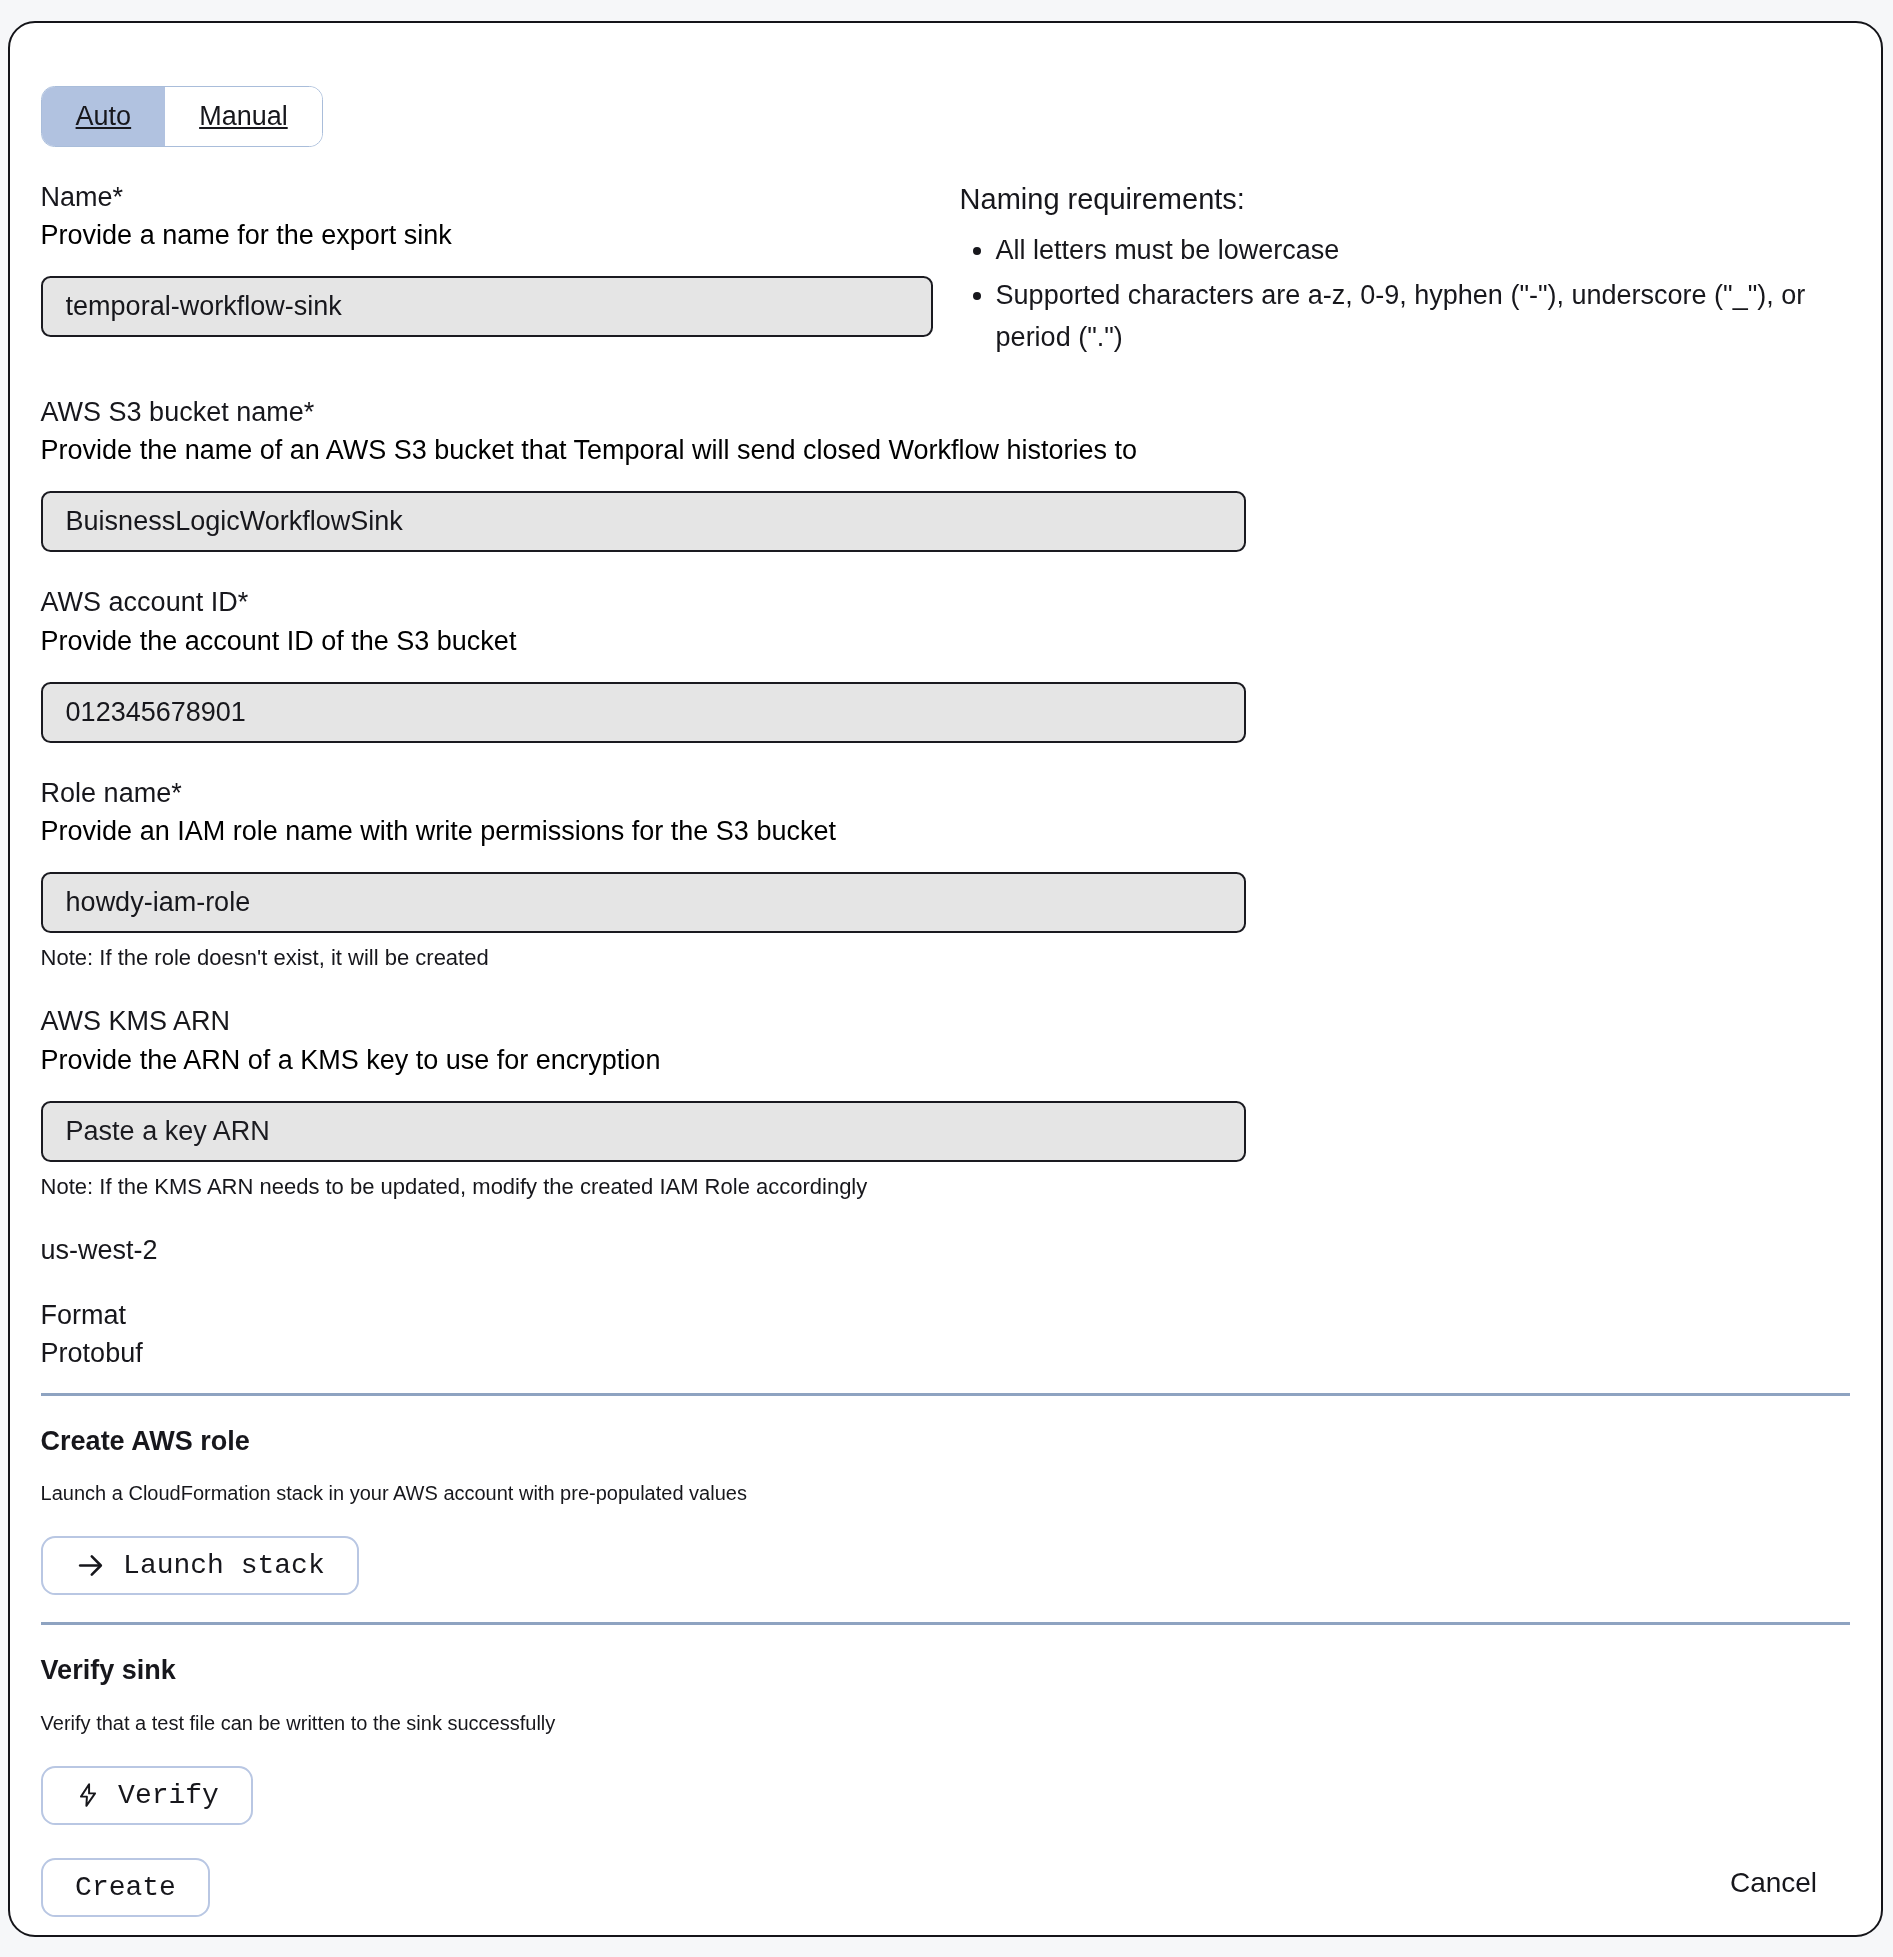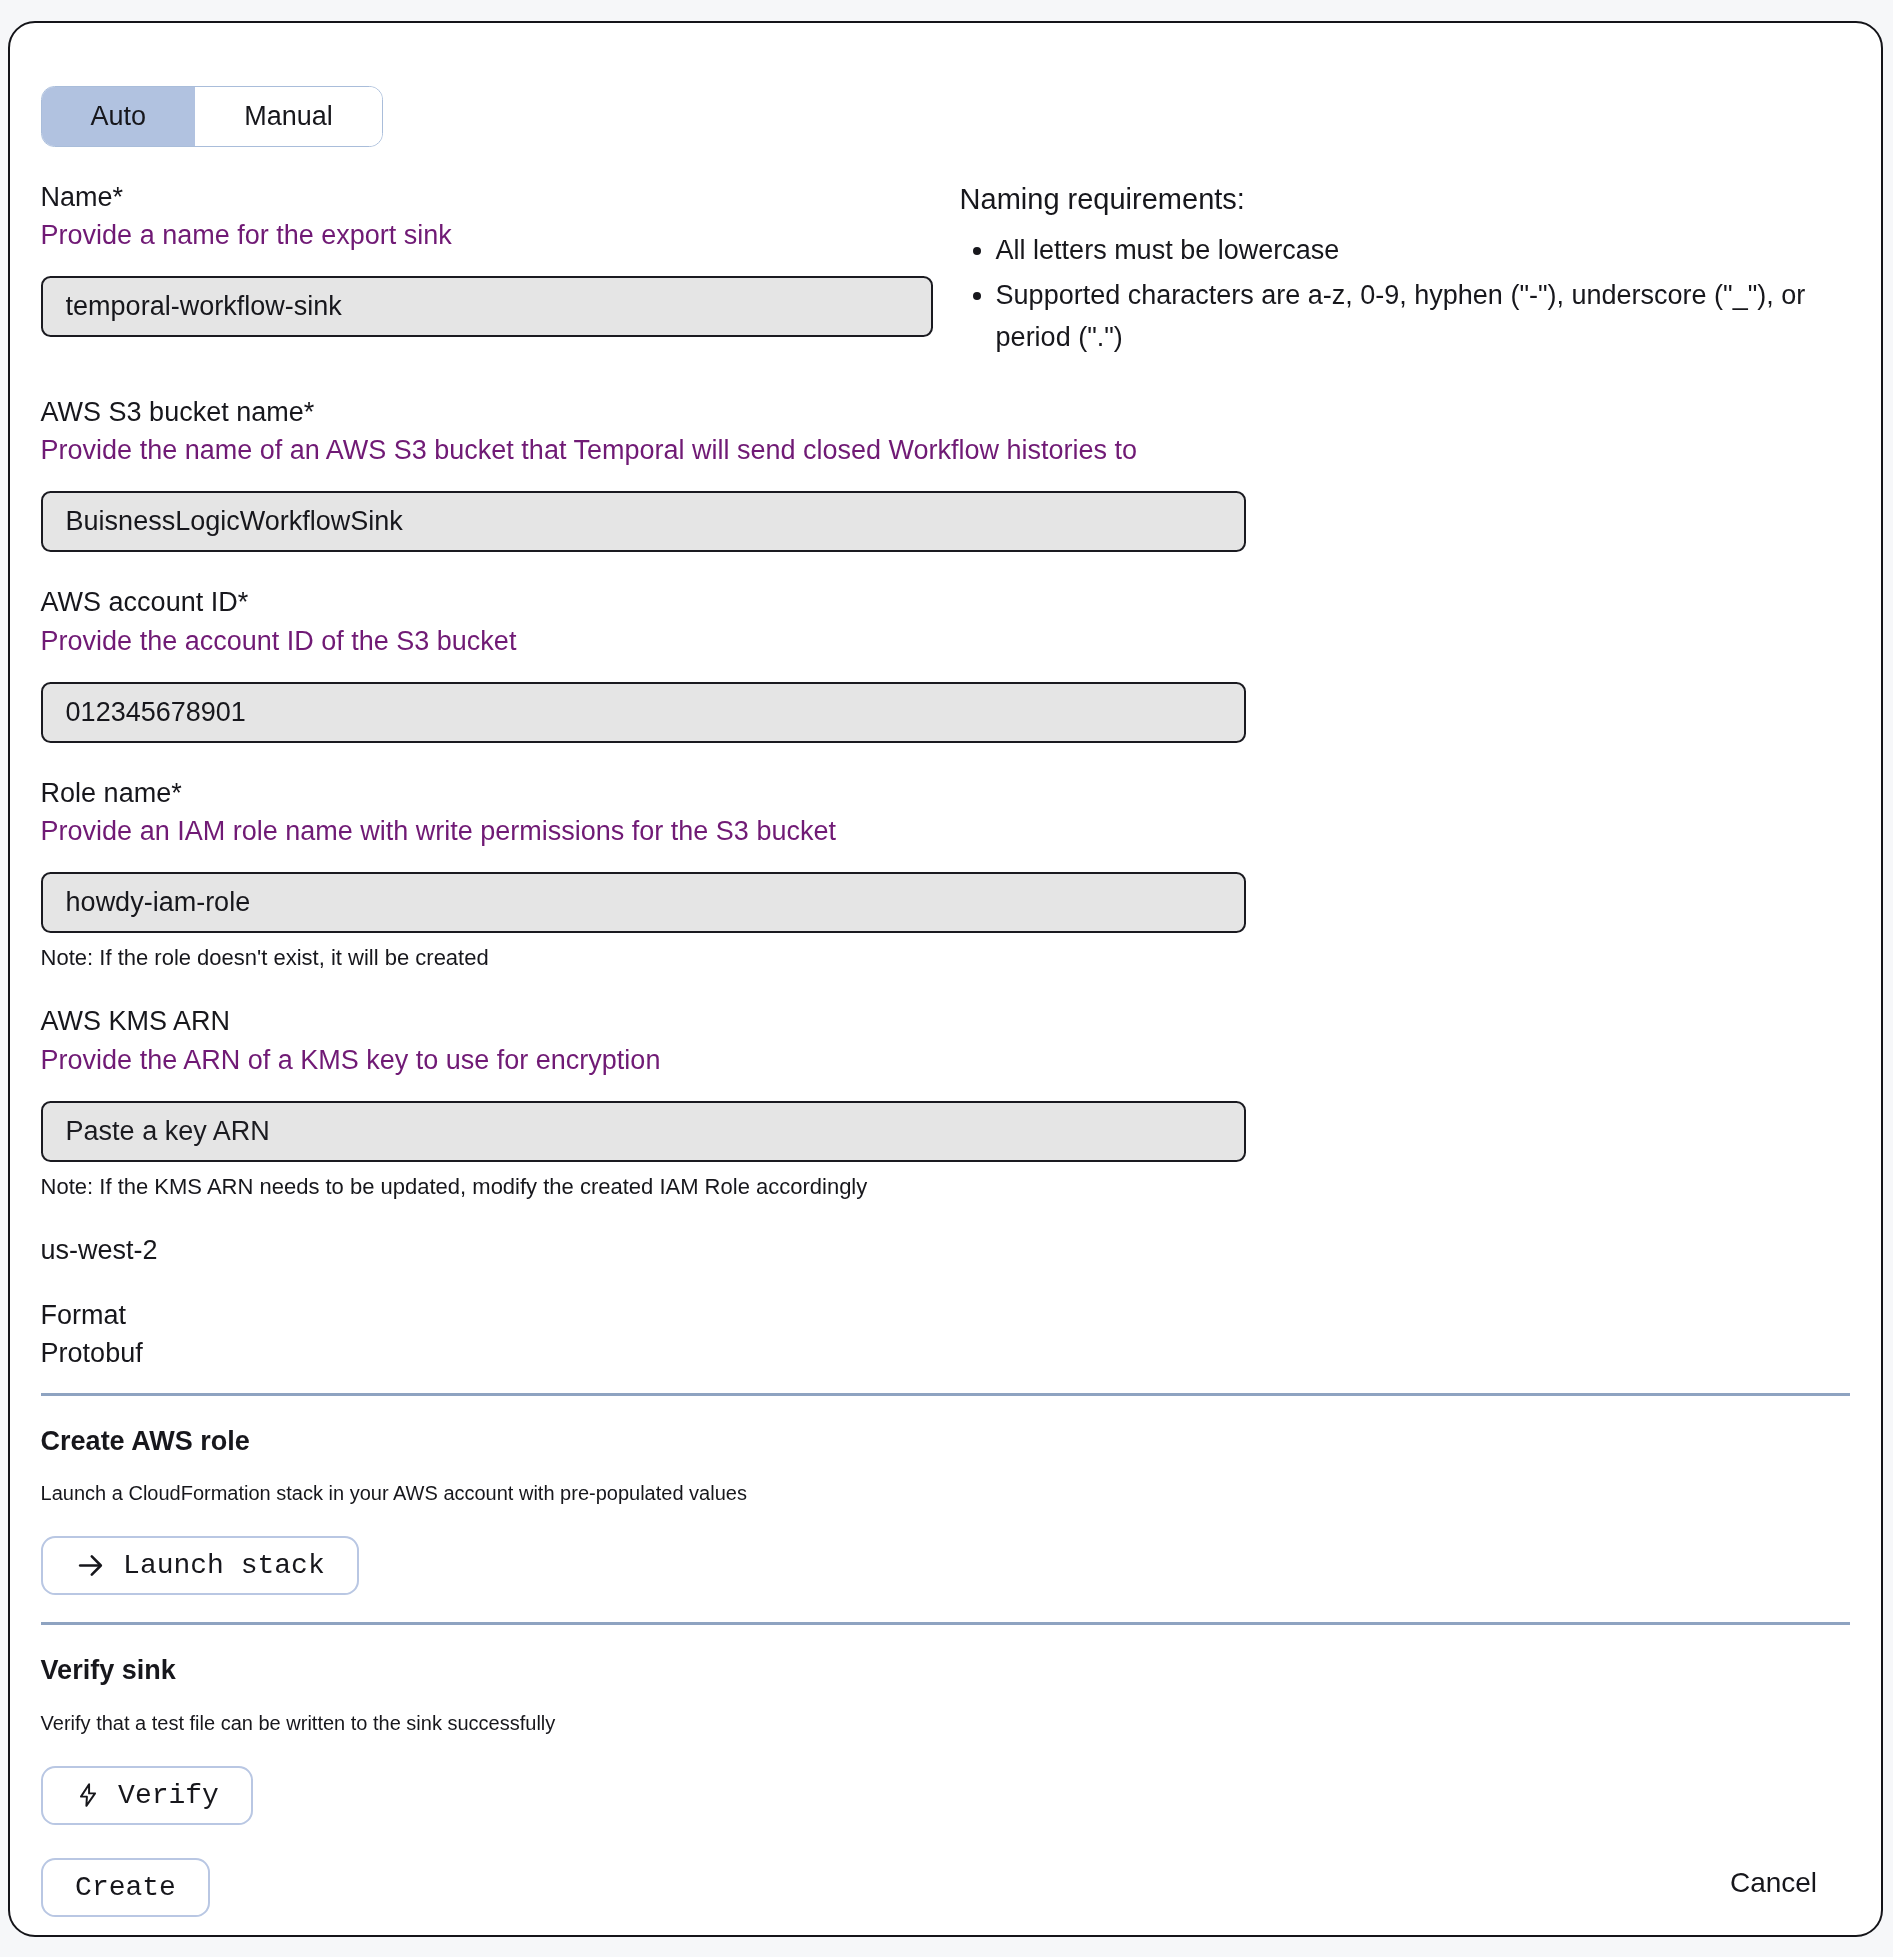--- a/index.html
+++ b/index.html
@@ -15,39 +15,40 @@
     left: 7.6px; top: 21px;
     width: 1875px; height: 1916px;
     background: #ffffff;
     border: 2.9px solid #141419;
     border-radius: 27px;
     padding: 34px 31px 27px 31px;
     overflow: hidden;
   }
   .sec { margin-bottom: 34px; }
   .field-label { font-size: 27px; line-height: 32.5px; color: #17171c; }
-  .field-desc  { font-size: 27px; line-height: 36px; color: #701a75; margin-top: 3.8px; }
+  .field-desc  { font-size: 27px; line-height: 36px; color: #000000; margin-top: 3.8px; }
   .note { font-size: 22px; line-height: 27px; margin-top: 11.5px; color: #17171c; }
 
   
   .toggle {
     display: inline-flex;
     margin-top: 29px;
     border: 1.9px solid #a9bdda;
     border-radius: 13.4px;
     overflow: hidden;
     height: 61px;
   }
   .toggle .seg {
     display: flex; align-items: center; justify-content: center;
     font-size: 27px;
-    padding: 0 49px;
+    padding: 0 34px;
     min-width: 105px;
     cursor: pointer;
     background: #ffffff;
+    text-decoration: underline;
   }
   .toggle .seg.selected { background: #b1c2e0; }
 
   
   .text-input {
     display: block;
     height: 61px;
     margin-top: 23px;
     border: 2.4px solid #1a1a20;
     border-radius: 9.6px;

